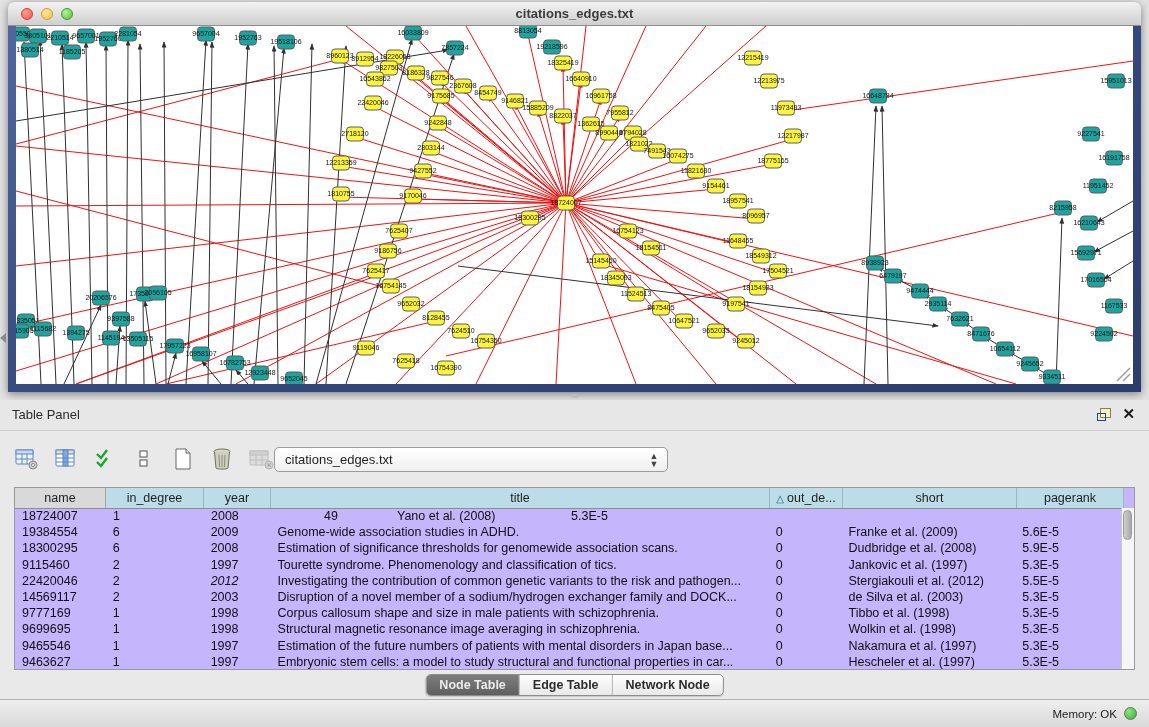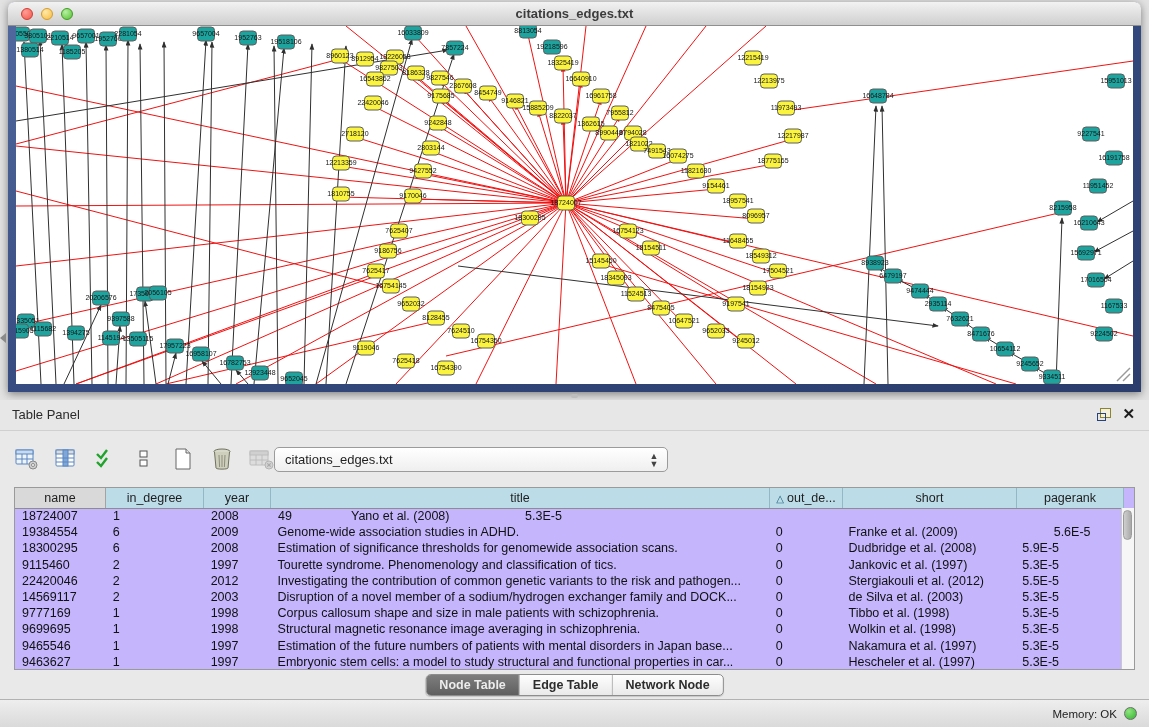--- a/index.html
+++ b/index.html
@@ -777,32 +777,32 @@
         <div class="th" style="width: 499px;">title</div>
         <div class="th" style="width: 73px;"><span class="sortglyph">△</span>out_de...</div>
         <div class="th" style="width: 174px;">short</div>
         <div class="th" style="width: 107px;">pagerank</div>
       </div>
     <div class="tbody" id="tbody">
         <div class="tr">
           <div class="td" style="width: 91px;">18724007</div>
           <div class="td" style="width: 98px;">1</div>
           <div class="td" style="width: 67px;">2008</div>
-          <div class="td" style="width: 73px;">49</div>
+          <div class="td" style="width: 73px; margin-left: 46px;">49</div>
           <div class="td" style="width: 174px;">Yano et al. (2008)</div>
           <div class="td" style="width: 107px;">5.3E-5</div>
         </div>
         <div class="tr">
           <div class="td" style="width: 91px;">19384554</div>
           <div class="td" style="width: 98px;">6</div>
           <div class="td" style="width: 67px;">2009</div>
           <div class="td" style="width: 499px;">Genome-wide association studies in ADHD.</div>
           <div class="td" style="width: 73px;">0</div>
           <div class="td" style="width: 174px;">Franke et al. (2009)</div>
-          <div class="td" style="width: 107px; text-align: center;">5.6E-5</div>
+          <div class="td" style="width: 107px;">5.6E-5</div>
         </div>
         <div class="tr">
           <div class="td" style="width: 91px;">18300295</div>
           <div class="td" style="width: 98px;">6</div>
           <div class="td" style="width: 67px;">2008</div>
           <div class="td" style="width: 499px;">Estimation of significance thresholds for genomewide association scans.</div>
           <div class="td" style="width: 73px;">0</div>
           <div class="td" style="width: 174px;">Dudbridge et al. (2008)</div>
           <div class="td" style="width: 107px;">5.9E-5</div>
         </div>
@@ -811,21 +811,21 @@
           <div class="td" style="width: 98px;">2</div>
           <div class="td" style="width: 67px;">1997</div>
           <div class="td" style="width: 499px;">Tourette syndrome. Phenomenology and classification of tics.</div>
           <div class="td" style="width: 73px;">0</div>
           <div class="td" style="width: 174px;">Jankovic et al. (1997)</div>
           <div class="td" style="width: 107px;">5.3E-5</div>
         </div>
         <div class="tr">
           <div class="td" style="width: 91px;">22420046</div>
           <div class="td" style="width: 98px;">2</div>
-          <div class="td" style="width: 67px;">2012</div>
+          <div class="td" style="width: 67px; font-style: italic;">2012</div>
           <div class="td" style="width: 499px;">Investigating the contribution of common genetic variants to the risk and pathogen...</div>
           <div class="td" style="width: 73px;">0</div>
           <div class="td" style="width: 174px;">Stergiakouli et al. (2012)</div>
           <div class="td" style="width: 107px;">5.5E-5</div>
         </div>
         <div class="tr">
           <div class="td" style="width: 91px;">14569117</div>
           <div class="td" style="width: 98px;">2</div>
           <div class="td" style="width: 67px;">2003</div>
           <div class="td" style="width: 499px;">Disruption of a novel member of a sodium/hydrogen exchanger family and DOCK...</div>

